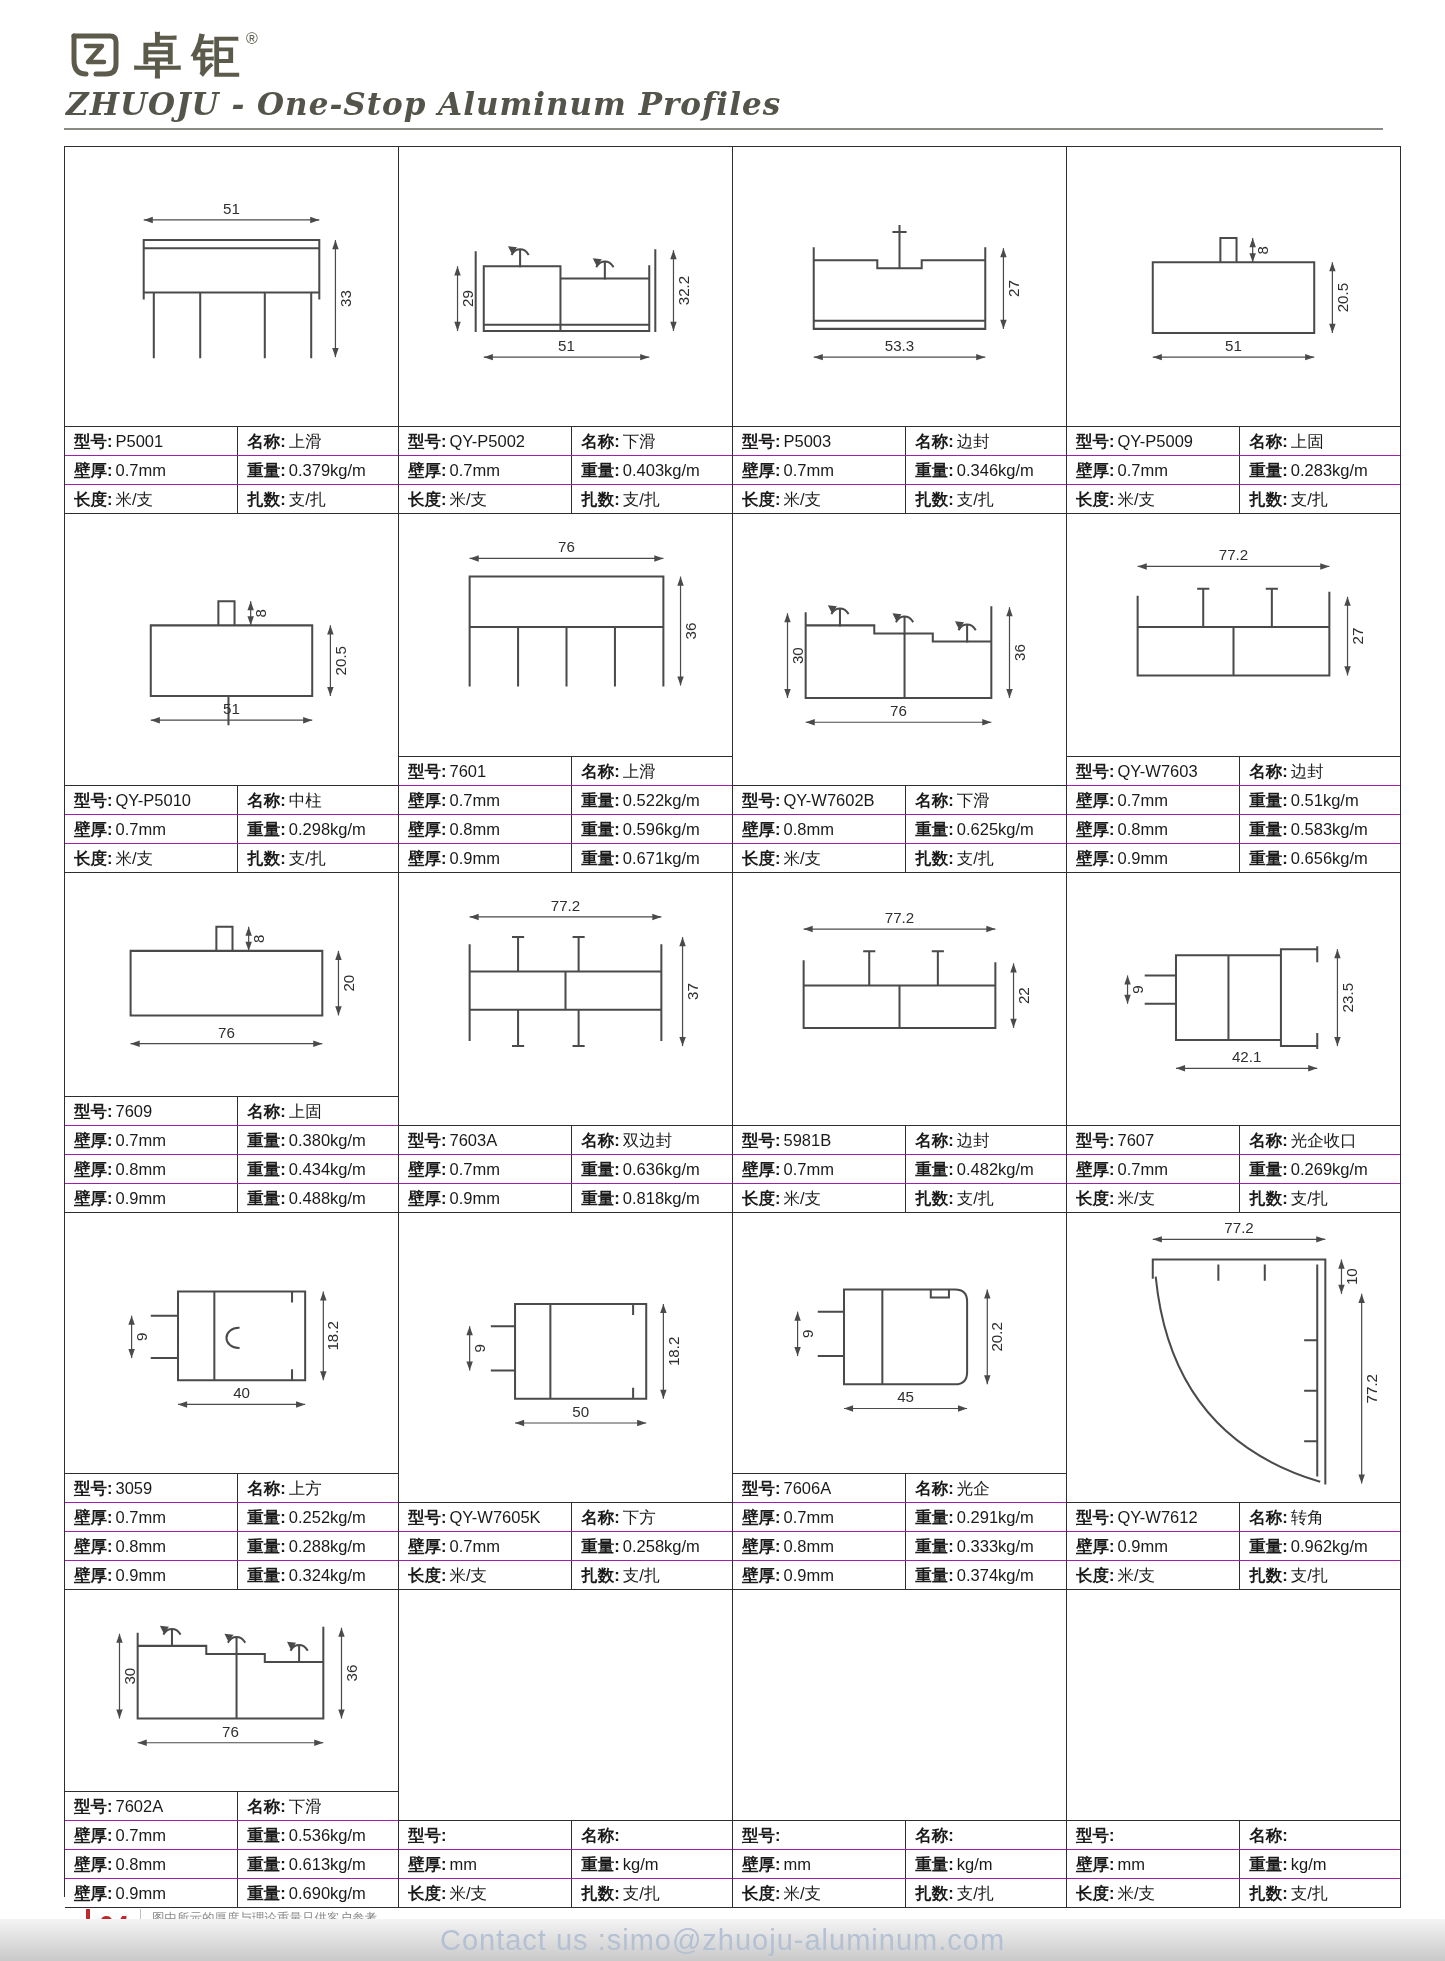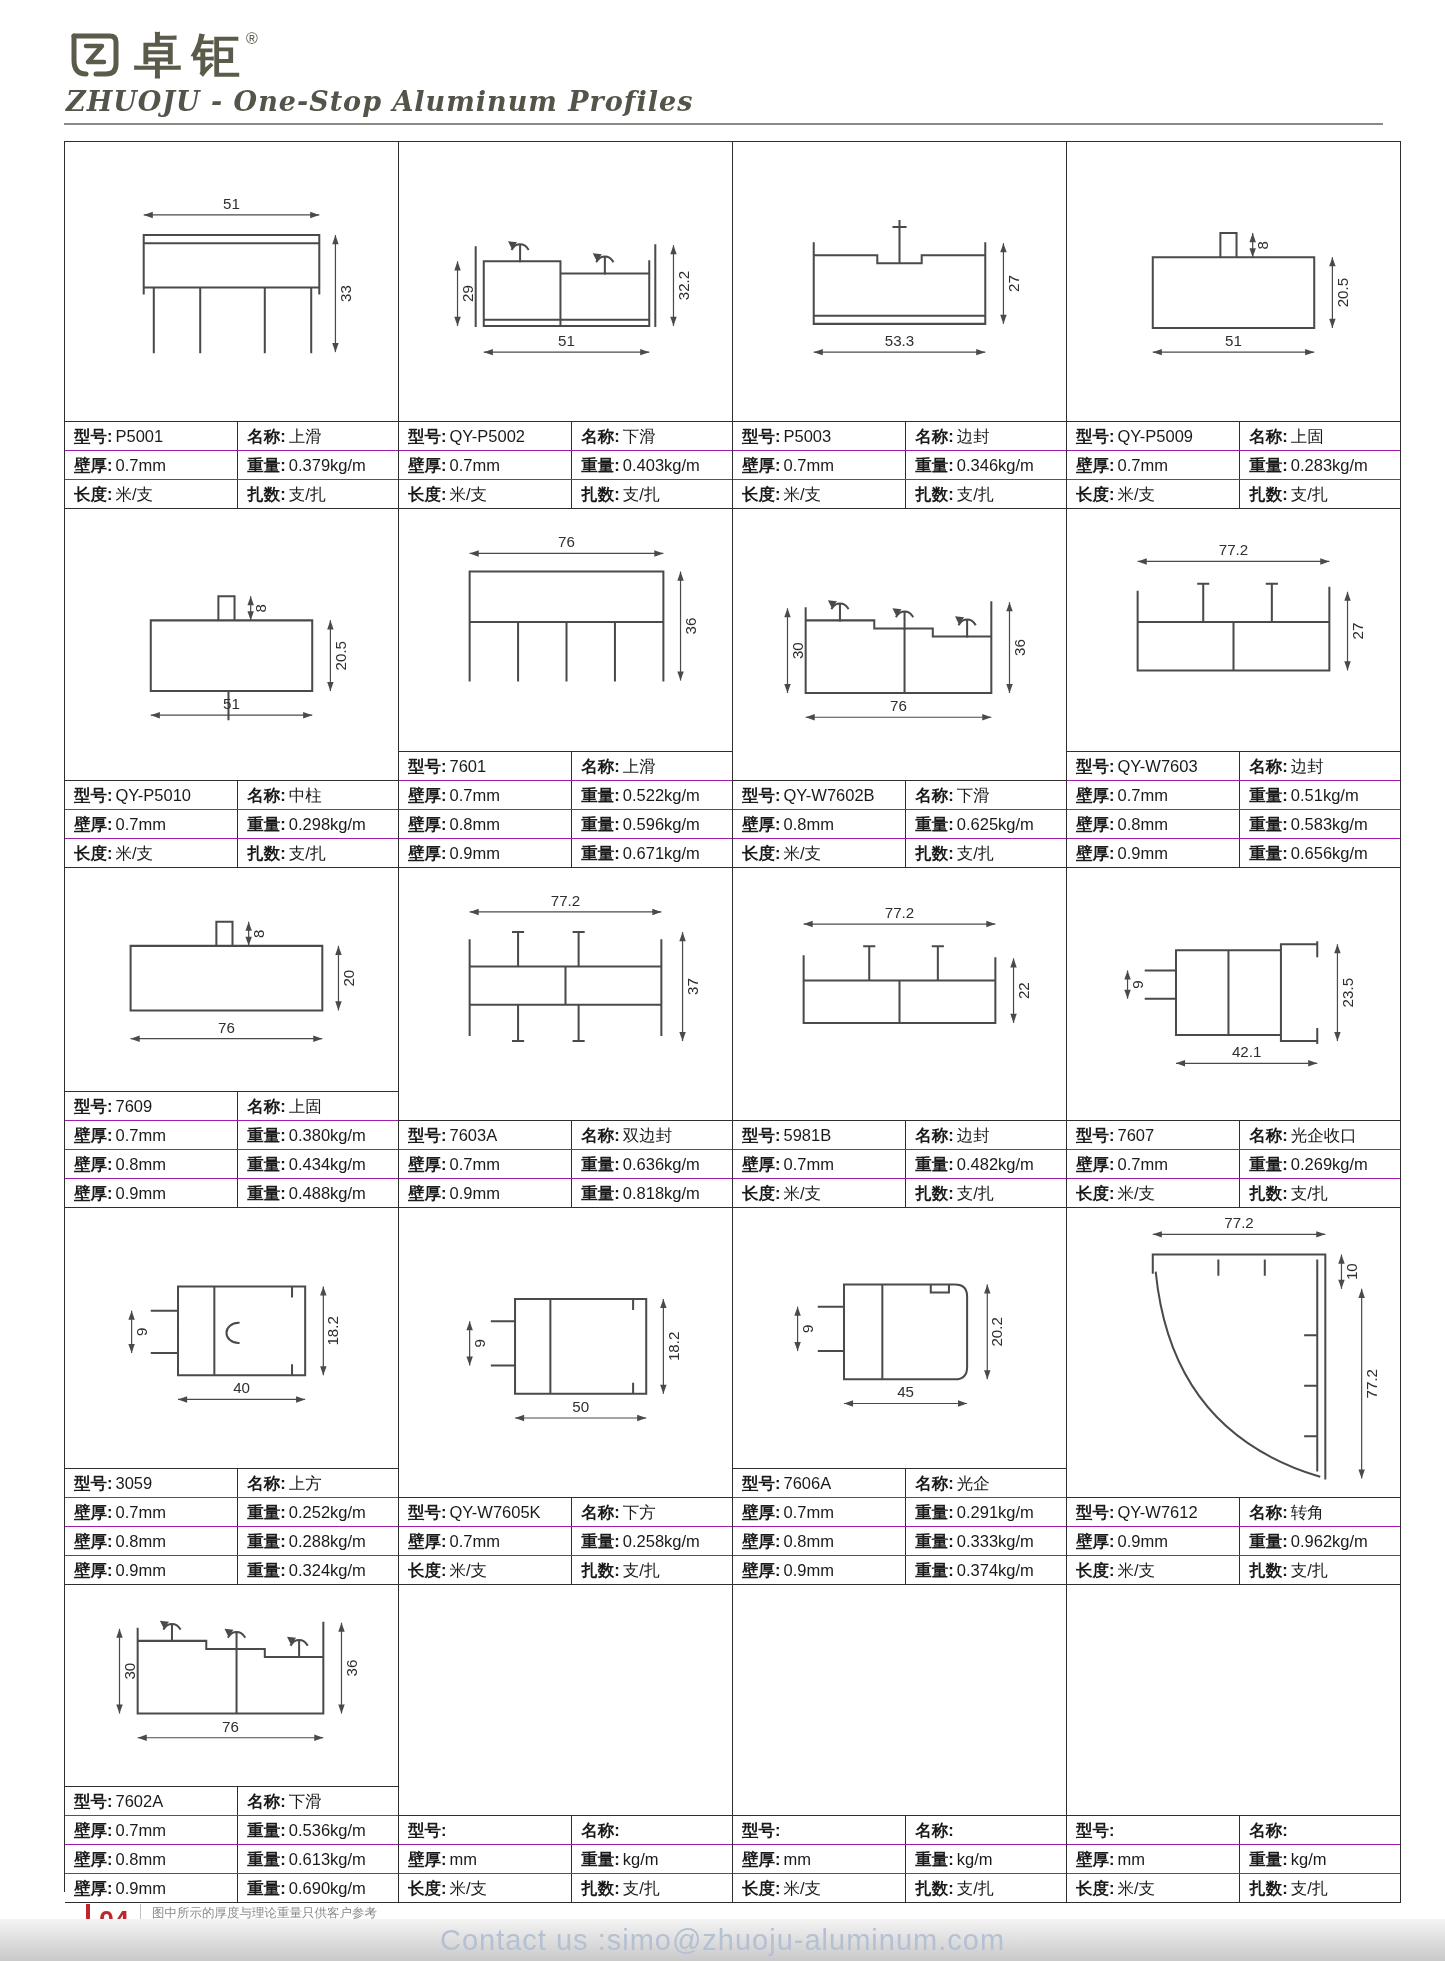--- a/index.html
+++ b/index.html
@@ -6,21 +6,21 @@
   body{
     width:1445px;height:1961px;background:#ffffff;position:relative;overflow:hidden;
     font-family:"Liberation Sans","DejaVu Sans",sans-serif;color:#1a1a1a;
   }
   
   .header{padding:30px 0 0 66px}
   .logo-row{display:flex;align-items:flex-start}
   .logo-mark{margin-right:12px}
   .logo-text{font-size:48px;font-weight:bold;color:#5c5b4b;letter-spacing:10px;line-height:52px}
   .reg{font-size:16px;color:#5c5b4b;margin-top:0px;margin-left:-4px}
-  .tagline{font-style:italic;font-weight:bold;font-size:27px;color:#55544a;
+  .tagline{font-style:italic;font-weight:bold;font-size:31px;color:#55544a;
     font-family:"DejaVu Serif","Liberation Serif",serif;margin-top:2px;letter-spacing:1px}
   .header-rule{height:2px;background:#8a8a84;margin:6px 62px 0 64px}
   
   .grid{margin:16px 44px 0 64px;border-top:1px solid #2e2e2e;border-left:1px solid #2e2e2e}
   .grow{display:grid;grid-template-columns:repeat(4,1fr)}
   .cell{border-right:1px solid #2e2e2e;border-bottom:1px solid #2e2e2e;display:flex;flex-direction:column;min-width:0}
   .draw{flex:1;display:flex;align-items:center;justify-content:center;overflow:hidden}
   .draw svg{width:100%;height:100%}
   .draw path{stroke:#4a4a4a;stroke-width:2;fill:none;stroke-linecap:square}
   .draw polygon{fill:#4a4a4a;stroke:none}

